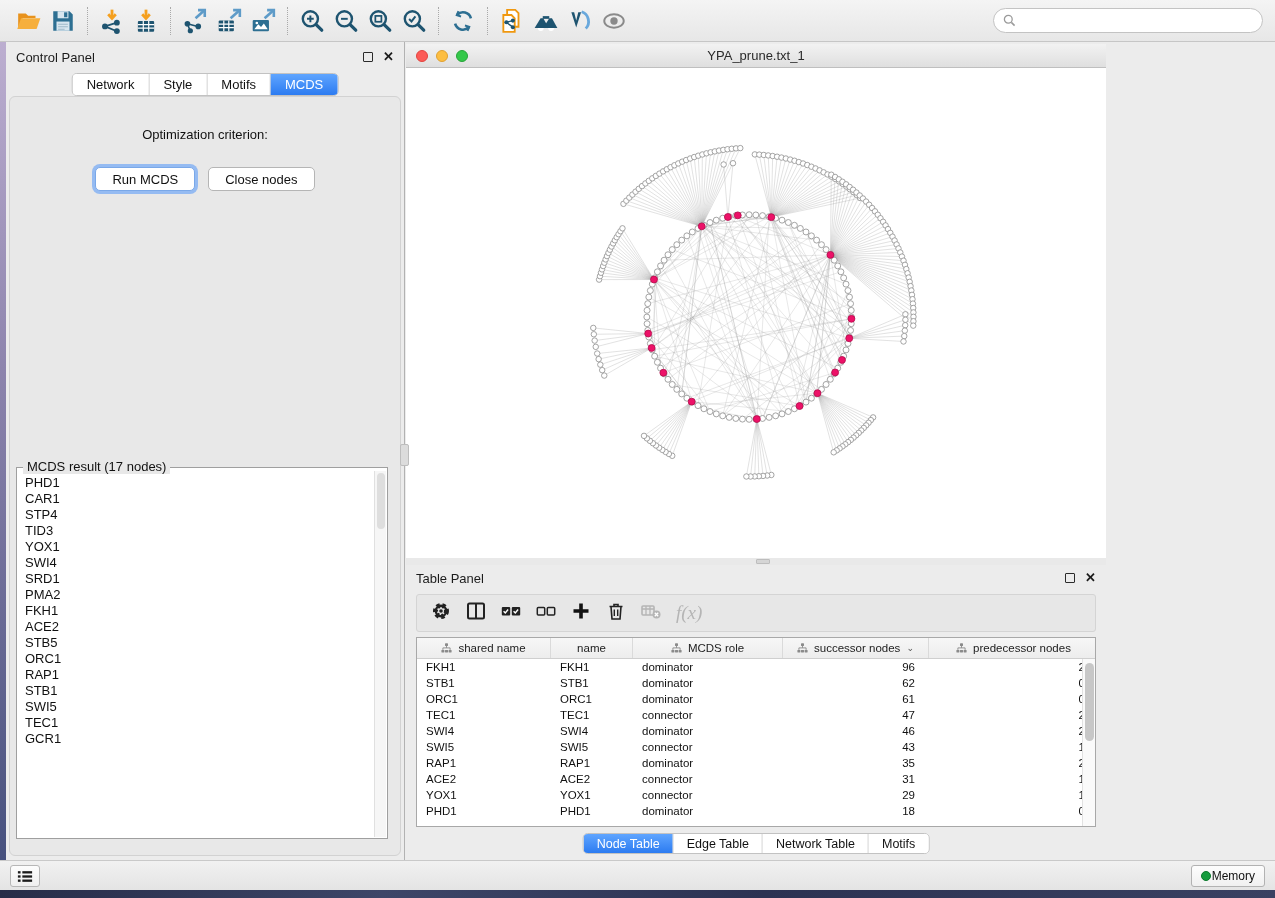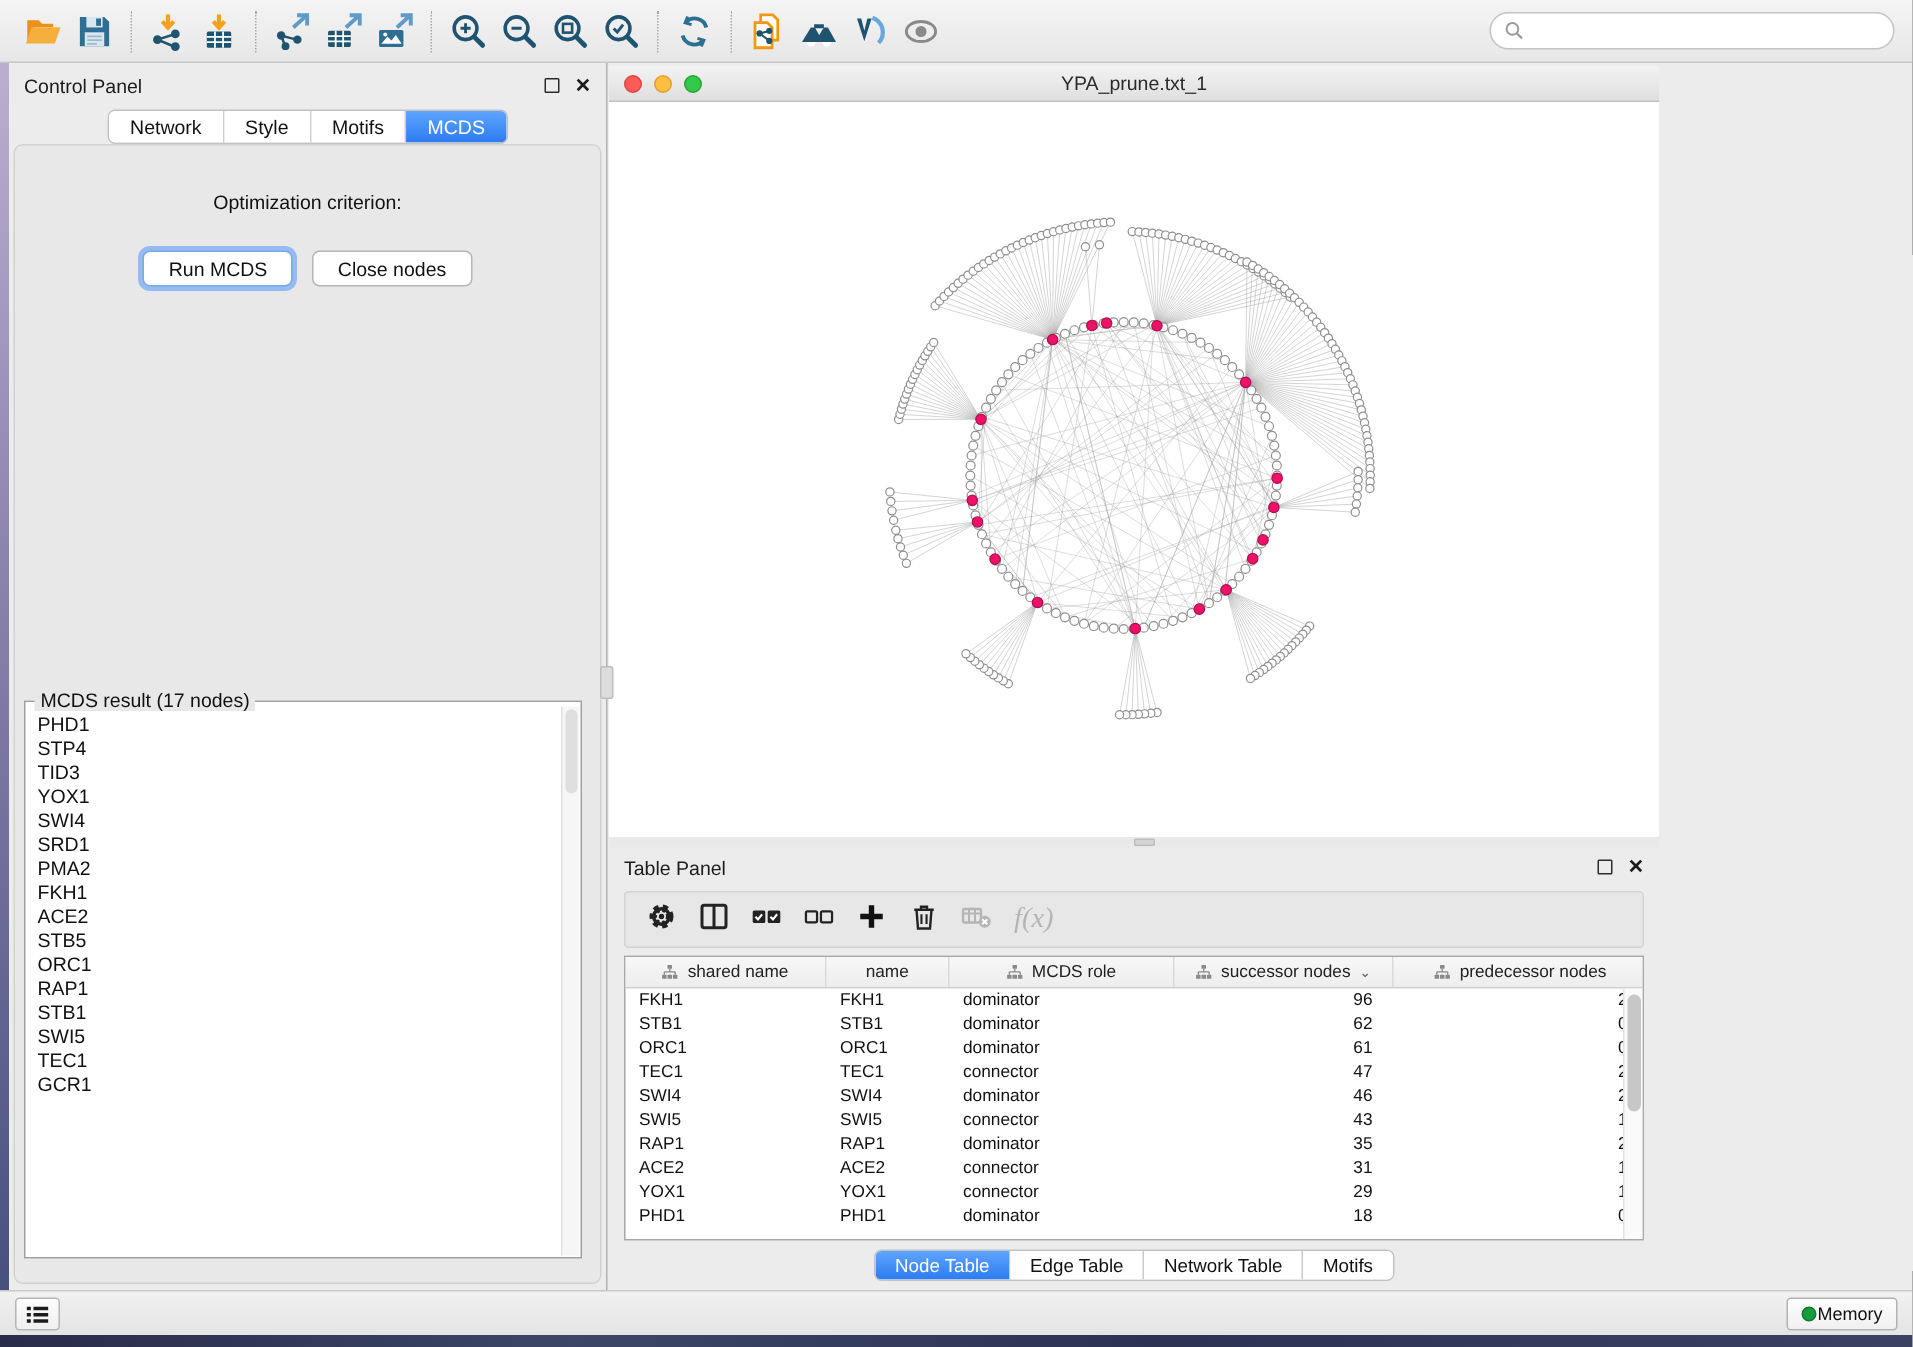--- a/index.html
+++ b/index.html
@@ -305,20 +305,21 @@
     <div class="cp-body">
       <div class="opt-label">Optimization criterion:</div>
       <div class="btn-row">
         <div class="push-btn focused">Run MCDS</div>
         <div class="push-btn">Close nodes</div>
       </div>
       <div class="result-group">
         <span class="result-legend">MCDS result (17 nodes)</span>
         <div class="result-list">
             <div>PHD1</div>
+            <div>CAR1</div>
             <div>STP4</div>
             <div>TID3</div>
             <div>YOX1</div>
             <div>SWI4</div>
             <div>SRD1</div>
             <div>PMA2</div>
             <div>FKH1</div>
             <div>ACE2</div>
             <div>STB5</div>
             <div>ORC1</div>

